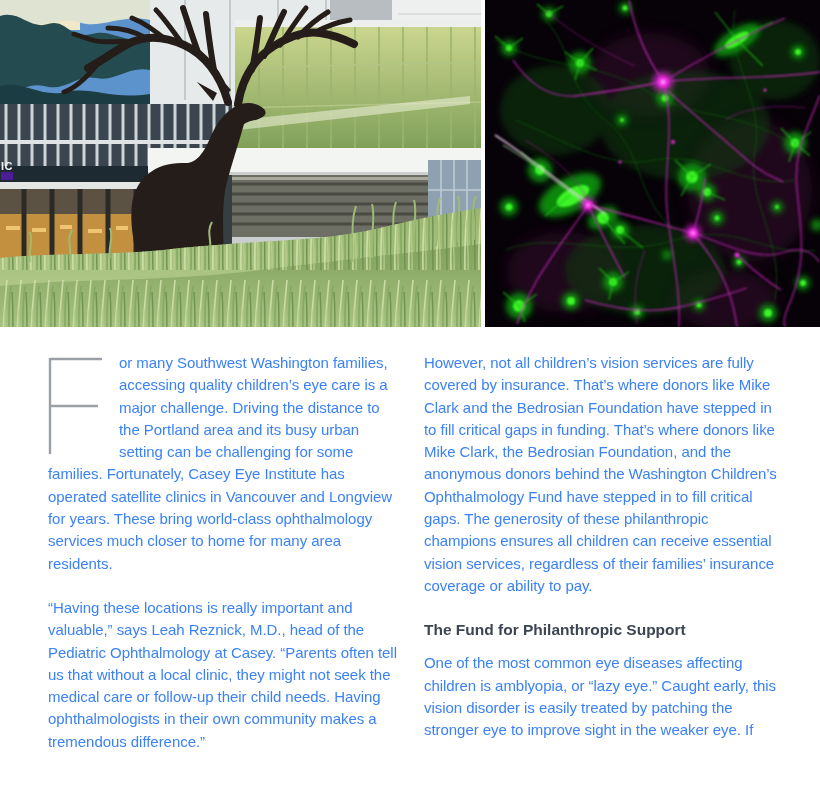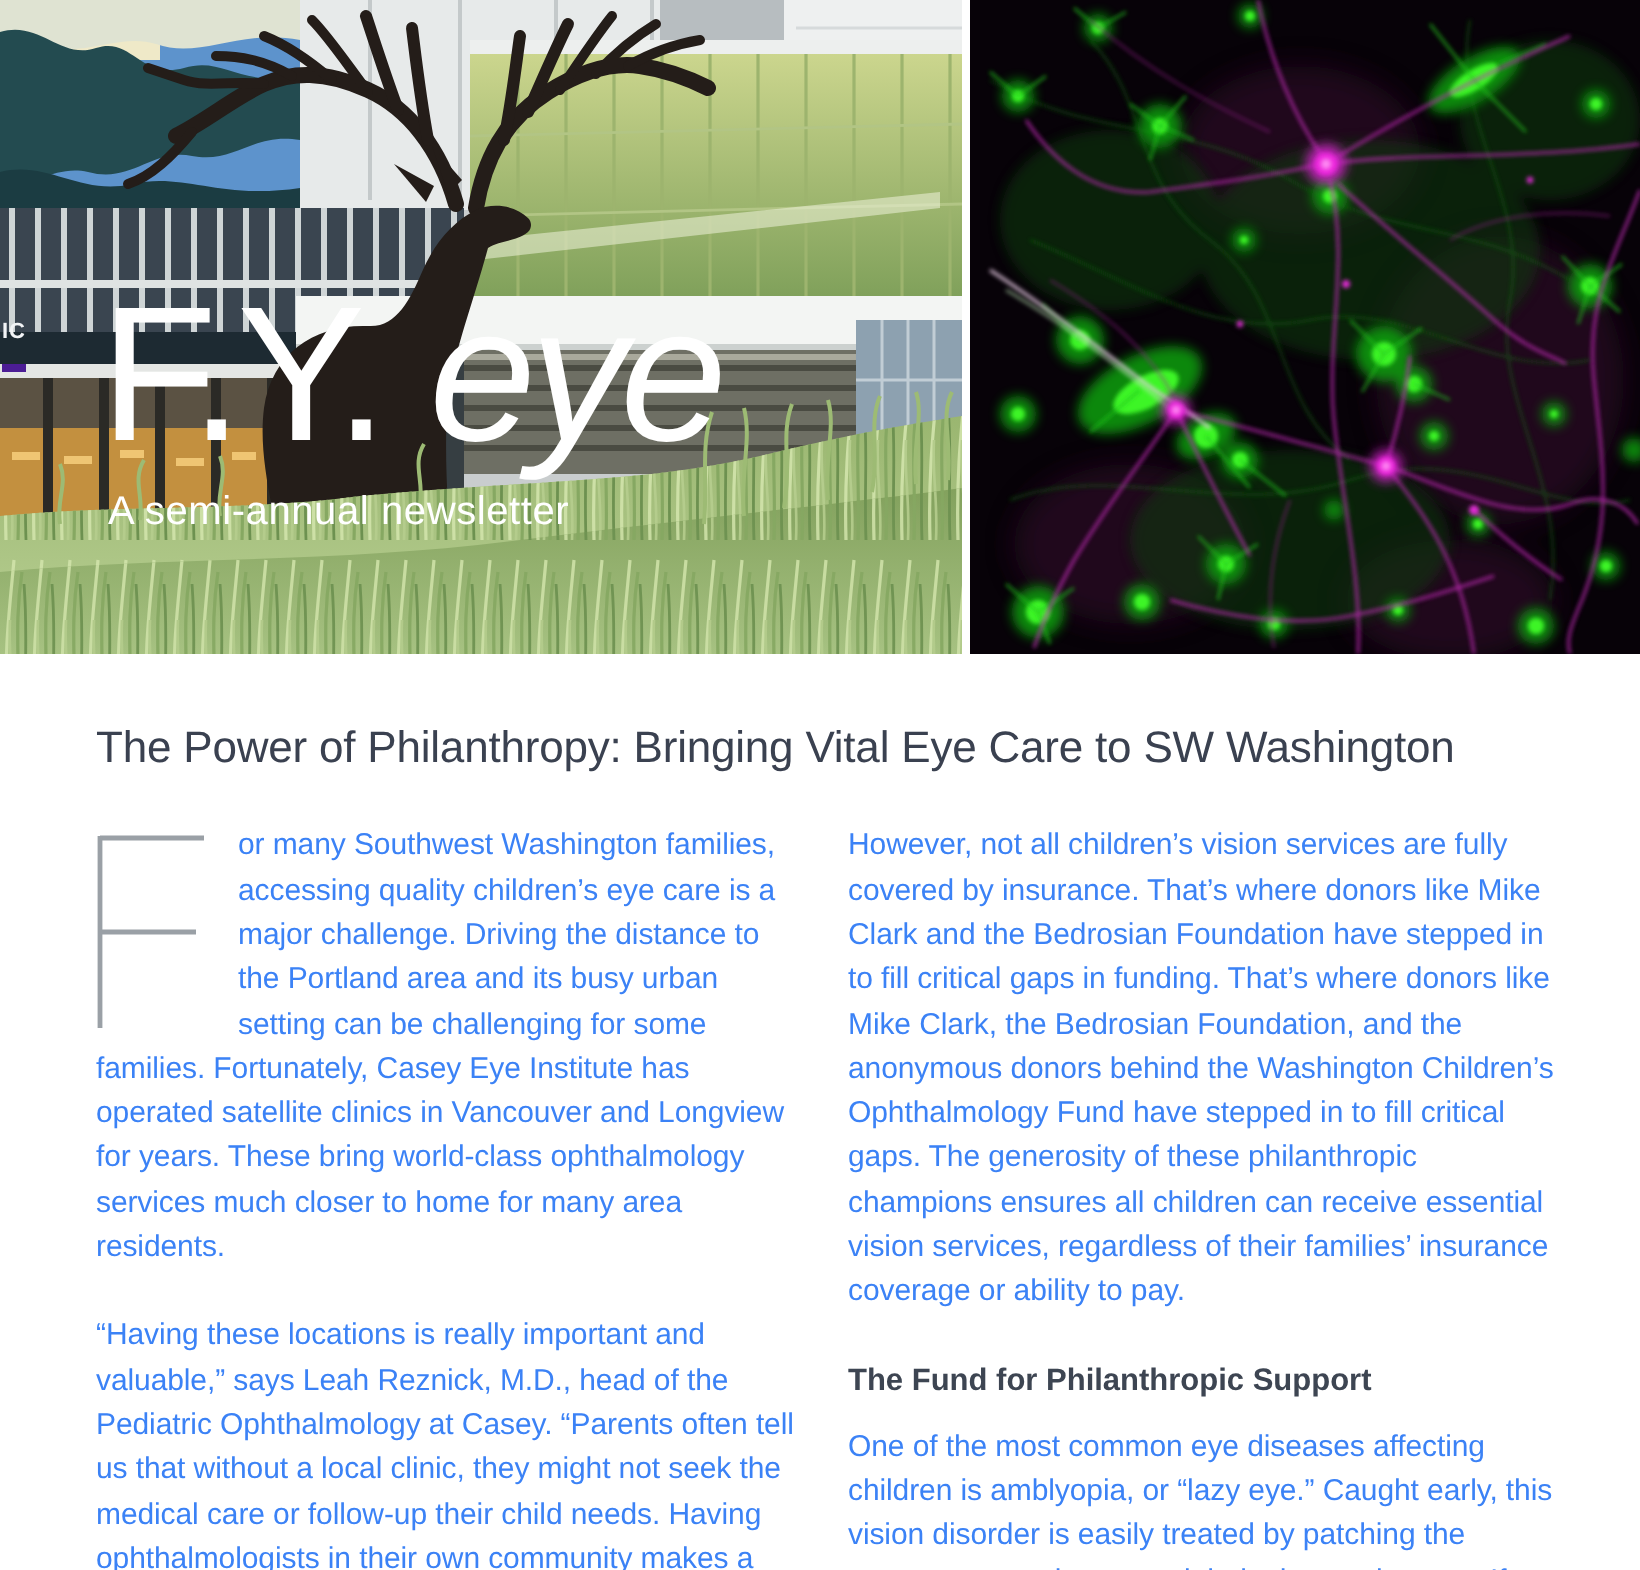--- a/index.html
+++ b/index.html
@@ -8,21 +8,21 @@
   
   .banner{position:absolute;top:0;left:0;width:820px;height:327px;background:#ffffff;}
   .photo-left{position:absolute;top:0;left:0;width:481px;height:327px;overflow:hidden;}
   .photo-right{position:absolute;top:0;left:485px;width:335px;height:327px;overflow:hidden;background:#070208;}
   .photo-left svg,.photo-right svg{display:block;}
   .banner-text{position:absolute;left:50px;top:138px;color:#ffffff;z-index:5;}
   .banner-title{font-size:96px;line-height:1.05;letter-spacing:-3px;font-weight:400;}
   .banner-title .script{font-style:italic;}
   .banner-subtitle{font-size:20px;letter-spacing:.3px;margin-top:6px;margin-left:4px;font-weight:400;}
   .building-sign{position:absolute;left:1px;top:160px;z-index:4;color:#f2f4f6;font-size:11px;
-                 font-weight:700;letter-spacing:.5px;border-bottom:4px solid #4c1d95;padding-bottom:10px;}
+                 font-weight:700;letter-spacing:.5px;border-bottom:8px solid #4c1d95;padding-bottom:0;}
   
   .content{position:absolute;top:327px;left:0;width:820px;padding:0;}
   h1.article-title{margin:34px 40px 0 48px;font-size:22px;line-height:1.2;font-weight:400;
                    color:#3a4150;letter-spacing:-.1px;}
   .columns{display:flex;margin:25px 0 0 48px;}
   .col-left{width:350px;margin-right:26px;}
   .col-right{width:356px;}
   p.para{margin:0 0 22px 0;font-size:15px;line-height:22.3px;color:#3b82f6;letter-spacing:-.05px;}
   p.para:last-child{margin-bottom:0;}
   h2.sub-heading{margin:10px 0 11px 0;font-size:15.5px;line-height:22px;font-weight:700;color:#3d4552;}
@@ -214,24 +214,20 @@
           <path d="M436,246 C440,226 434,212 440,198"></path>
             <path d="M458,242 C456,222 462,208 458,196"></path>
           <path d="M474,240 C476,220 470,208 476,196"></path>
           <path d="M30,262 C28,250 34,242 30,232"></path>
             <path d="M70,260 C72,248 66,240 72,230"></path>
           <path d="M110,258 C108,246 114,238 110,228"></path>
             <path d="M210,252 C212,240 206,232 212,222"></path>
         </g>
       </svg>
 
-      <div class="banner-text">
-        <div class="banner-title"><span>F.Y.</span> <span class="script">eye</span></div>
-        <div class="banner-subtitle">A semi-annual newsletter</div>
-      </div>
       <div class="building-sign">IC</div>
     </div>
 
     <div class="photo-right">
       <svg width="335" height="327" viewBox="0 0 335 327">
         <defs>
           <filter id="fB" x="-60%" y="-60%" width="220%" height="220%">
               <feGaussianBlur stdDeviation="7"></feGaussianBlur>
             </filter>
           <filter id="fG" x="-60%" y="-60%" width="220%" height="220%">
@@ -377,21 +373,20 @@
           <circle cx="252" cy="255" r="2.5" fill="#e02cd4"></circle>
             <circle cx="188" cy="142" r="2" fill="#e02cd4"></circle>
           <circle cx="280" cy="90" r="1.6" fill="#e02cd4"></circle>
             <circle cx="135" cy="162" r="1.6" fill="#e02cd4"></circle>
         </g>
       </svg>
     </div>
   </header>
 
   <main class="content">
-    <h1 class="article-title">The Power of Philanthropy: Bringing Vital Eye Care to SW Washington</h1>
 
     <div class="columns">
       <div class="col-left">
         <p class="para"><span class="dropcap"><svg width="56" height="100" viewBox="0 0 56 100">
                 <g stroke="#9aa0a6" stroke-width="2.4" fill="none">
                   <path d="M2,3 H54"></path>
                   <path d="M2,2 V98"></path>
                   <path d="M2,50 H50"></path>
                 </g>
               </svg></span><span>or many Southwest Washington families, accessing quality children’s eye care is a major challenge. Driving  the distance to the Portland area and its busy urban setting can be challenging for some families. Fortunately, Casey Eye Institute has operated satellite clinics in Vancouver and Longview for years. These bring world-class ophthalmology services much closer to home for many area residents.</span></p>

